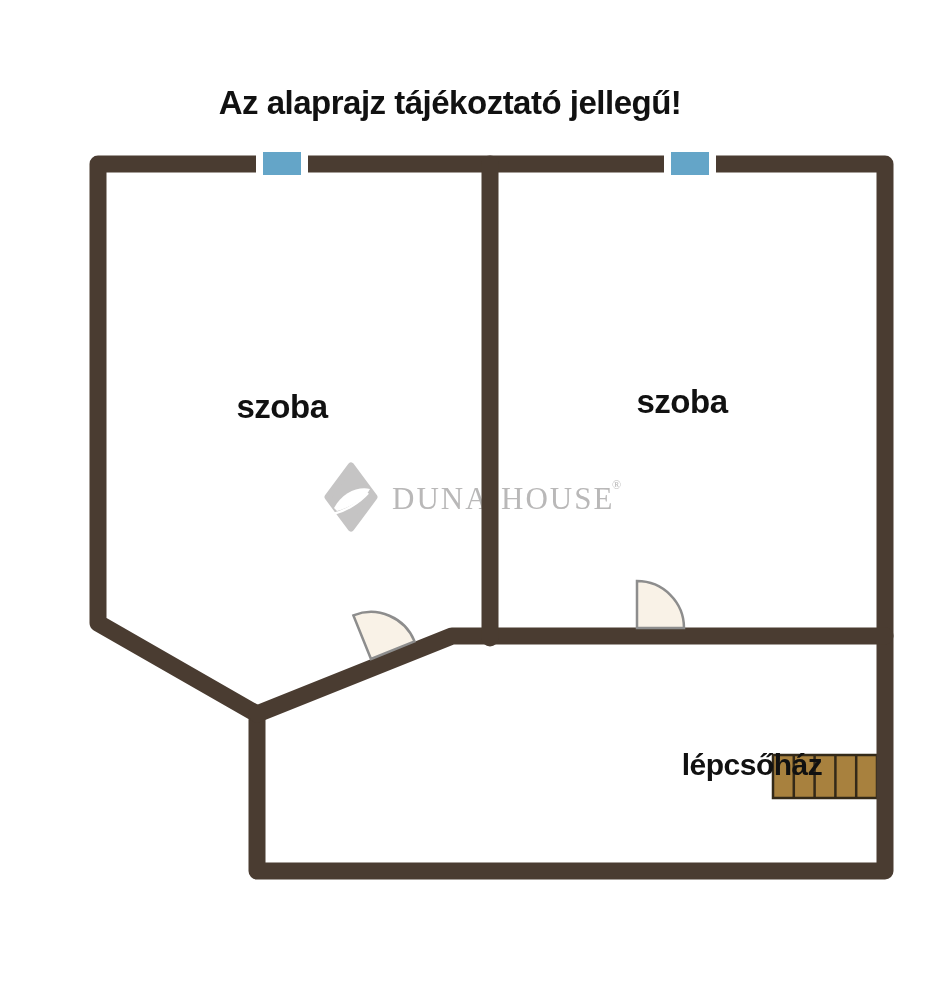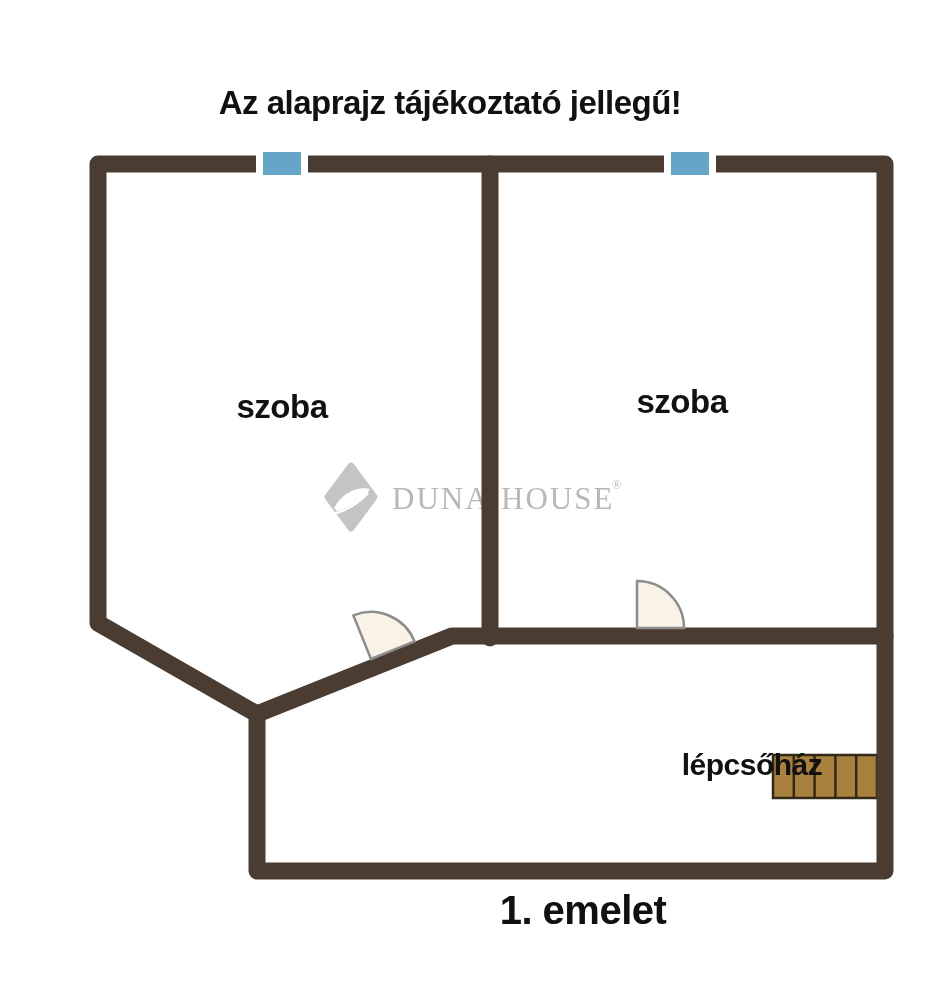--- a/index.html
+++ b/index.html
@@ -83,15 +83,14 @@
     <path d="M 0 0 L 0 -47 A 47 47 0 0 1 47 0 Z" transform="translate(637,628)" stroke-width="2.5" fill="#f9f2e7" stroke="#8d8d8d"></path>
   </svg>
 
   <div class="label room-left">szoba</div>
 
   <div class="label room-right">szoba</div>
 
 
   <div class="label stair-label">lépcsőház</div>
 
-  <div class="label floor-label">1. emelet</div>
 
 </div>
 
 </body></html>

